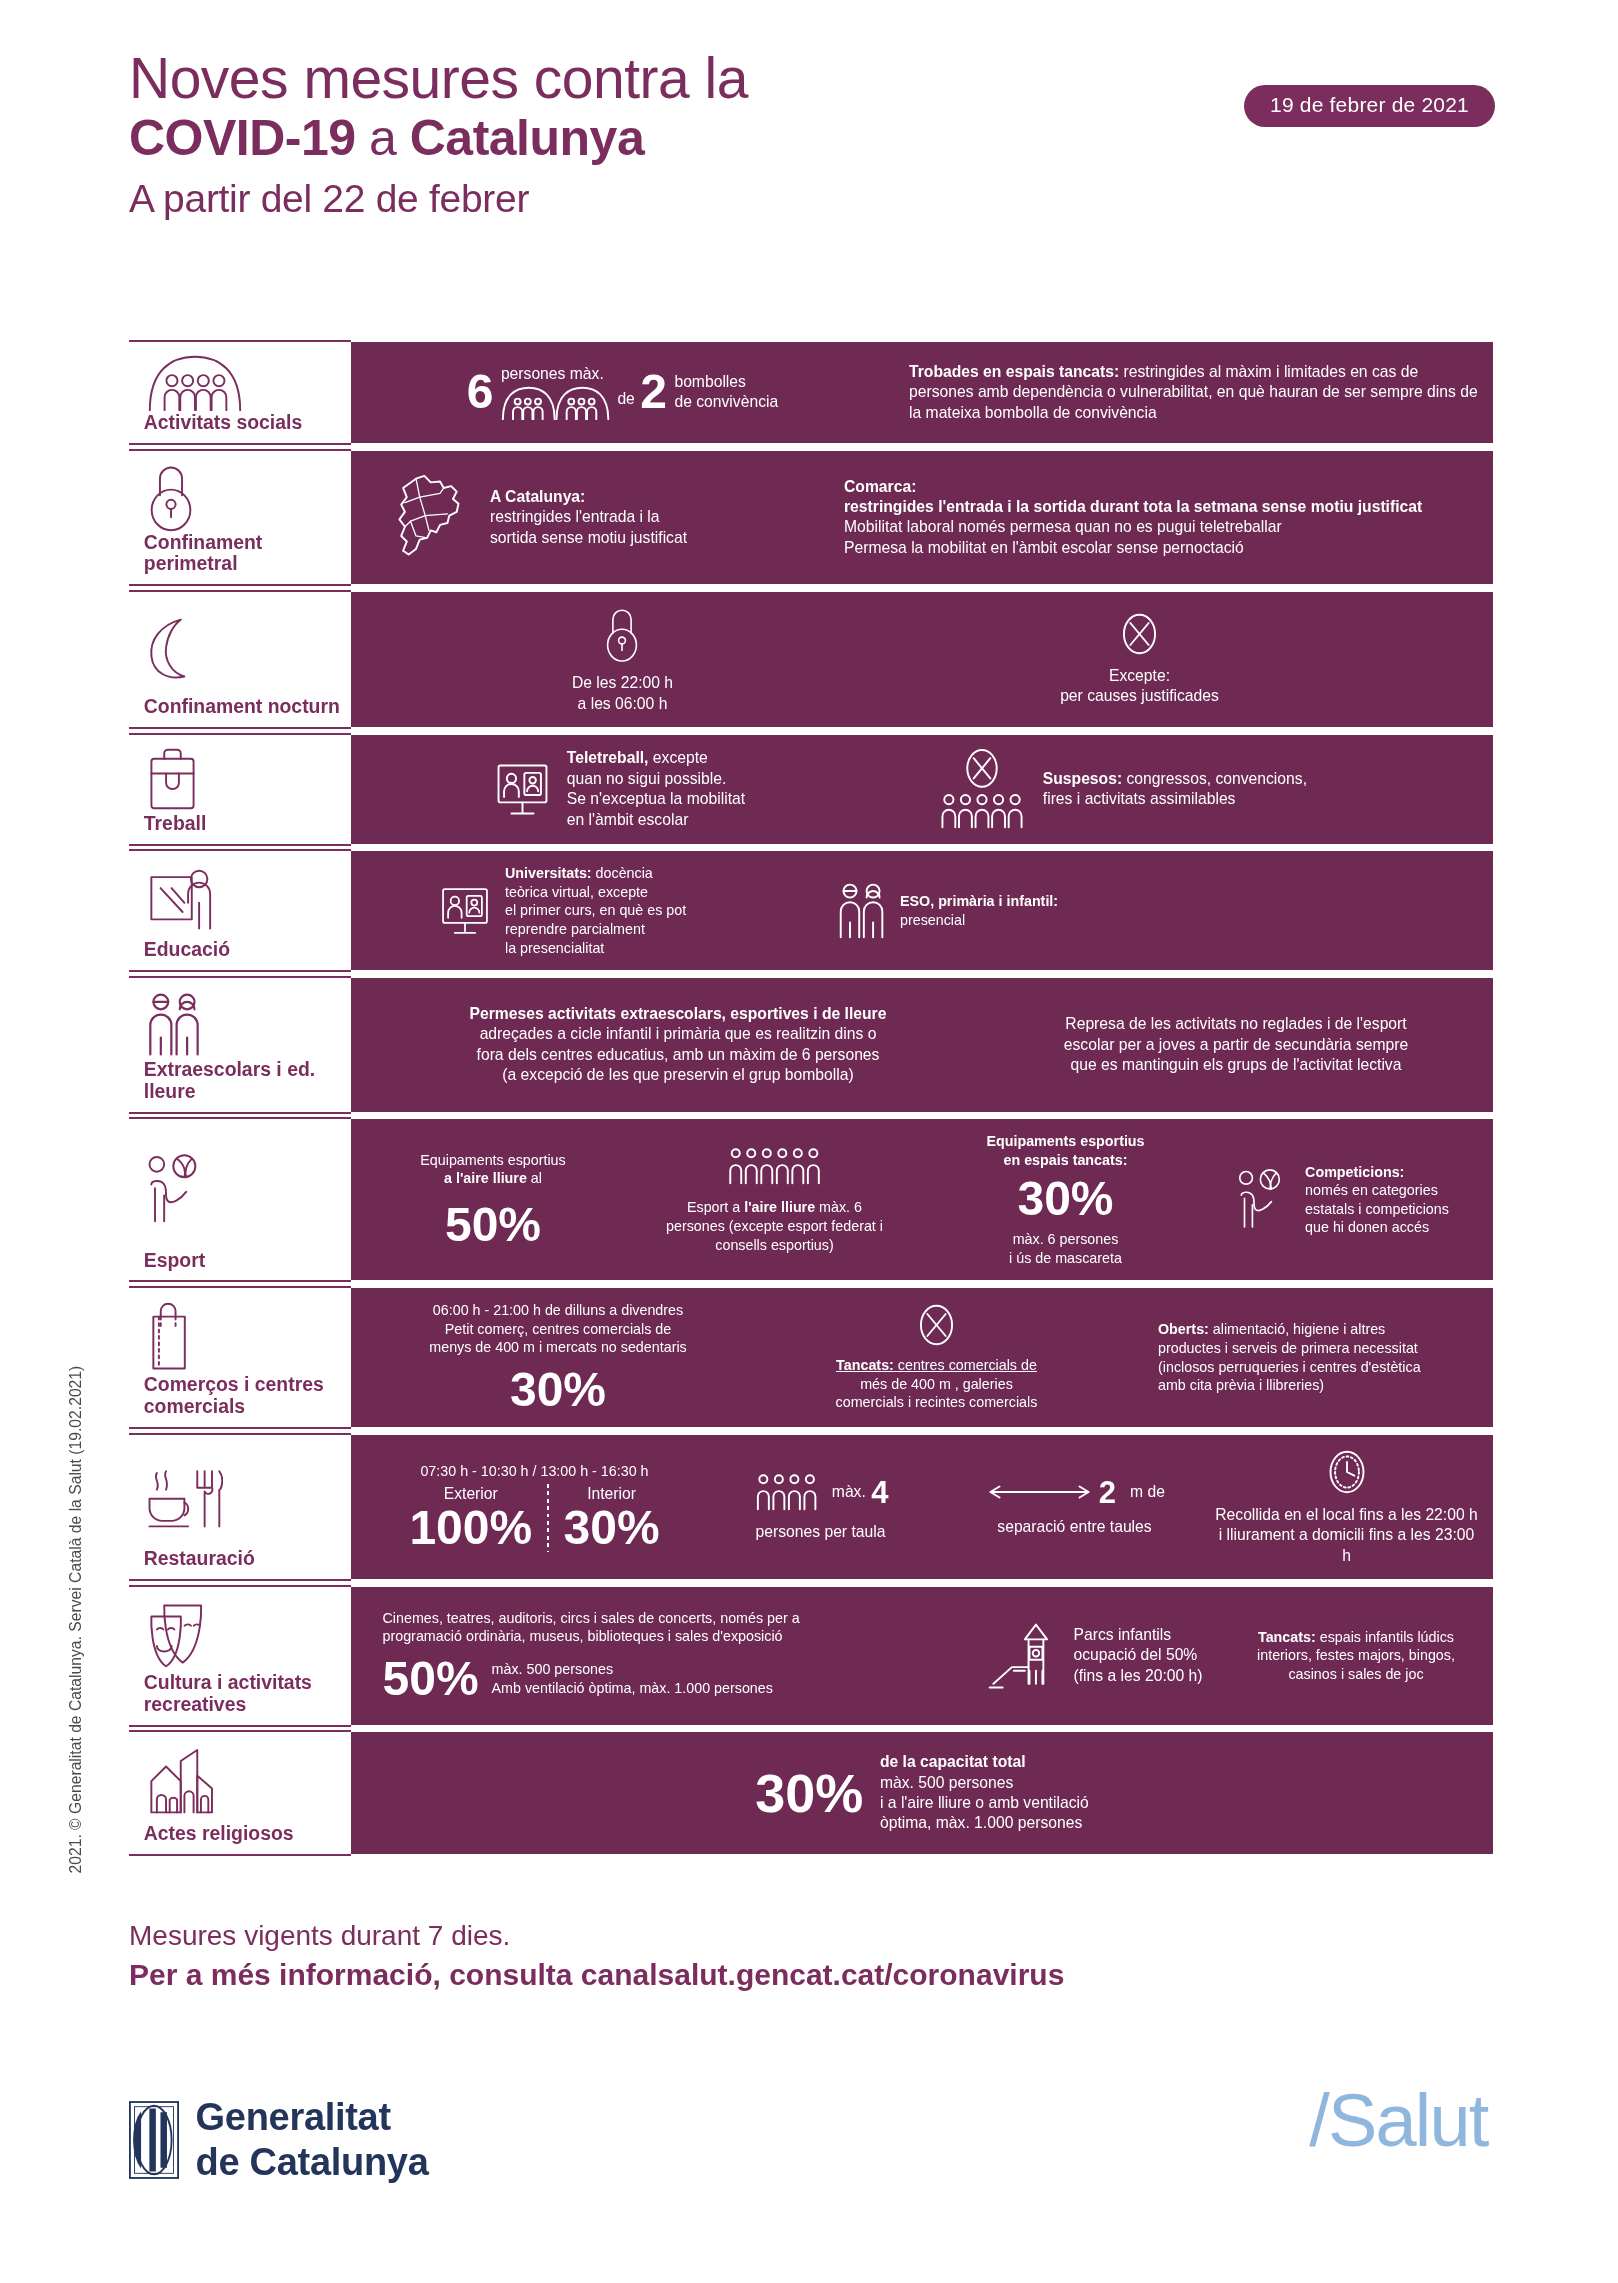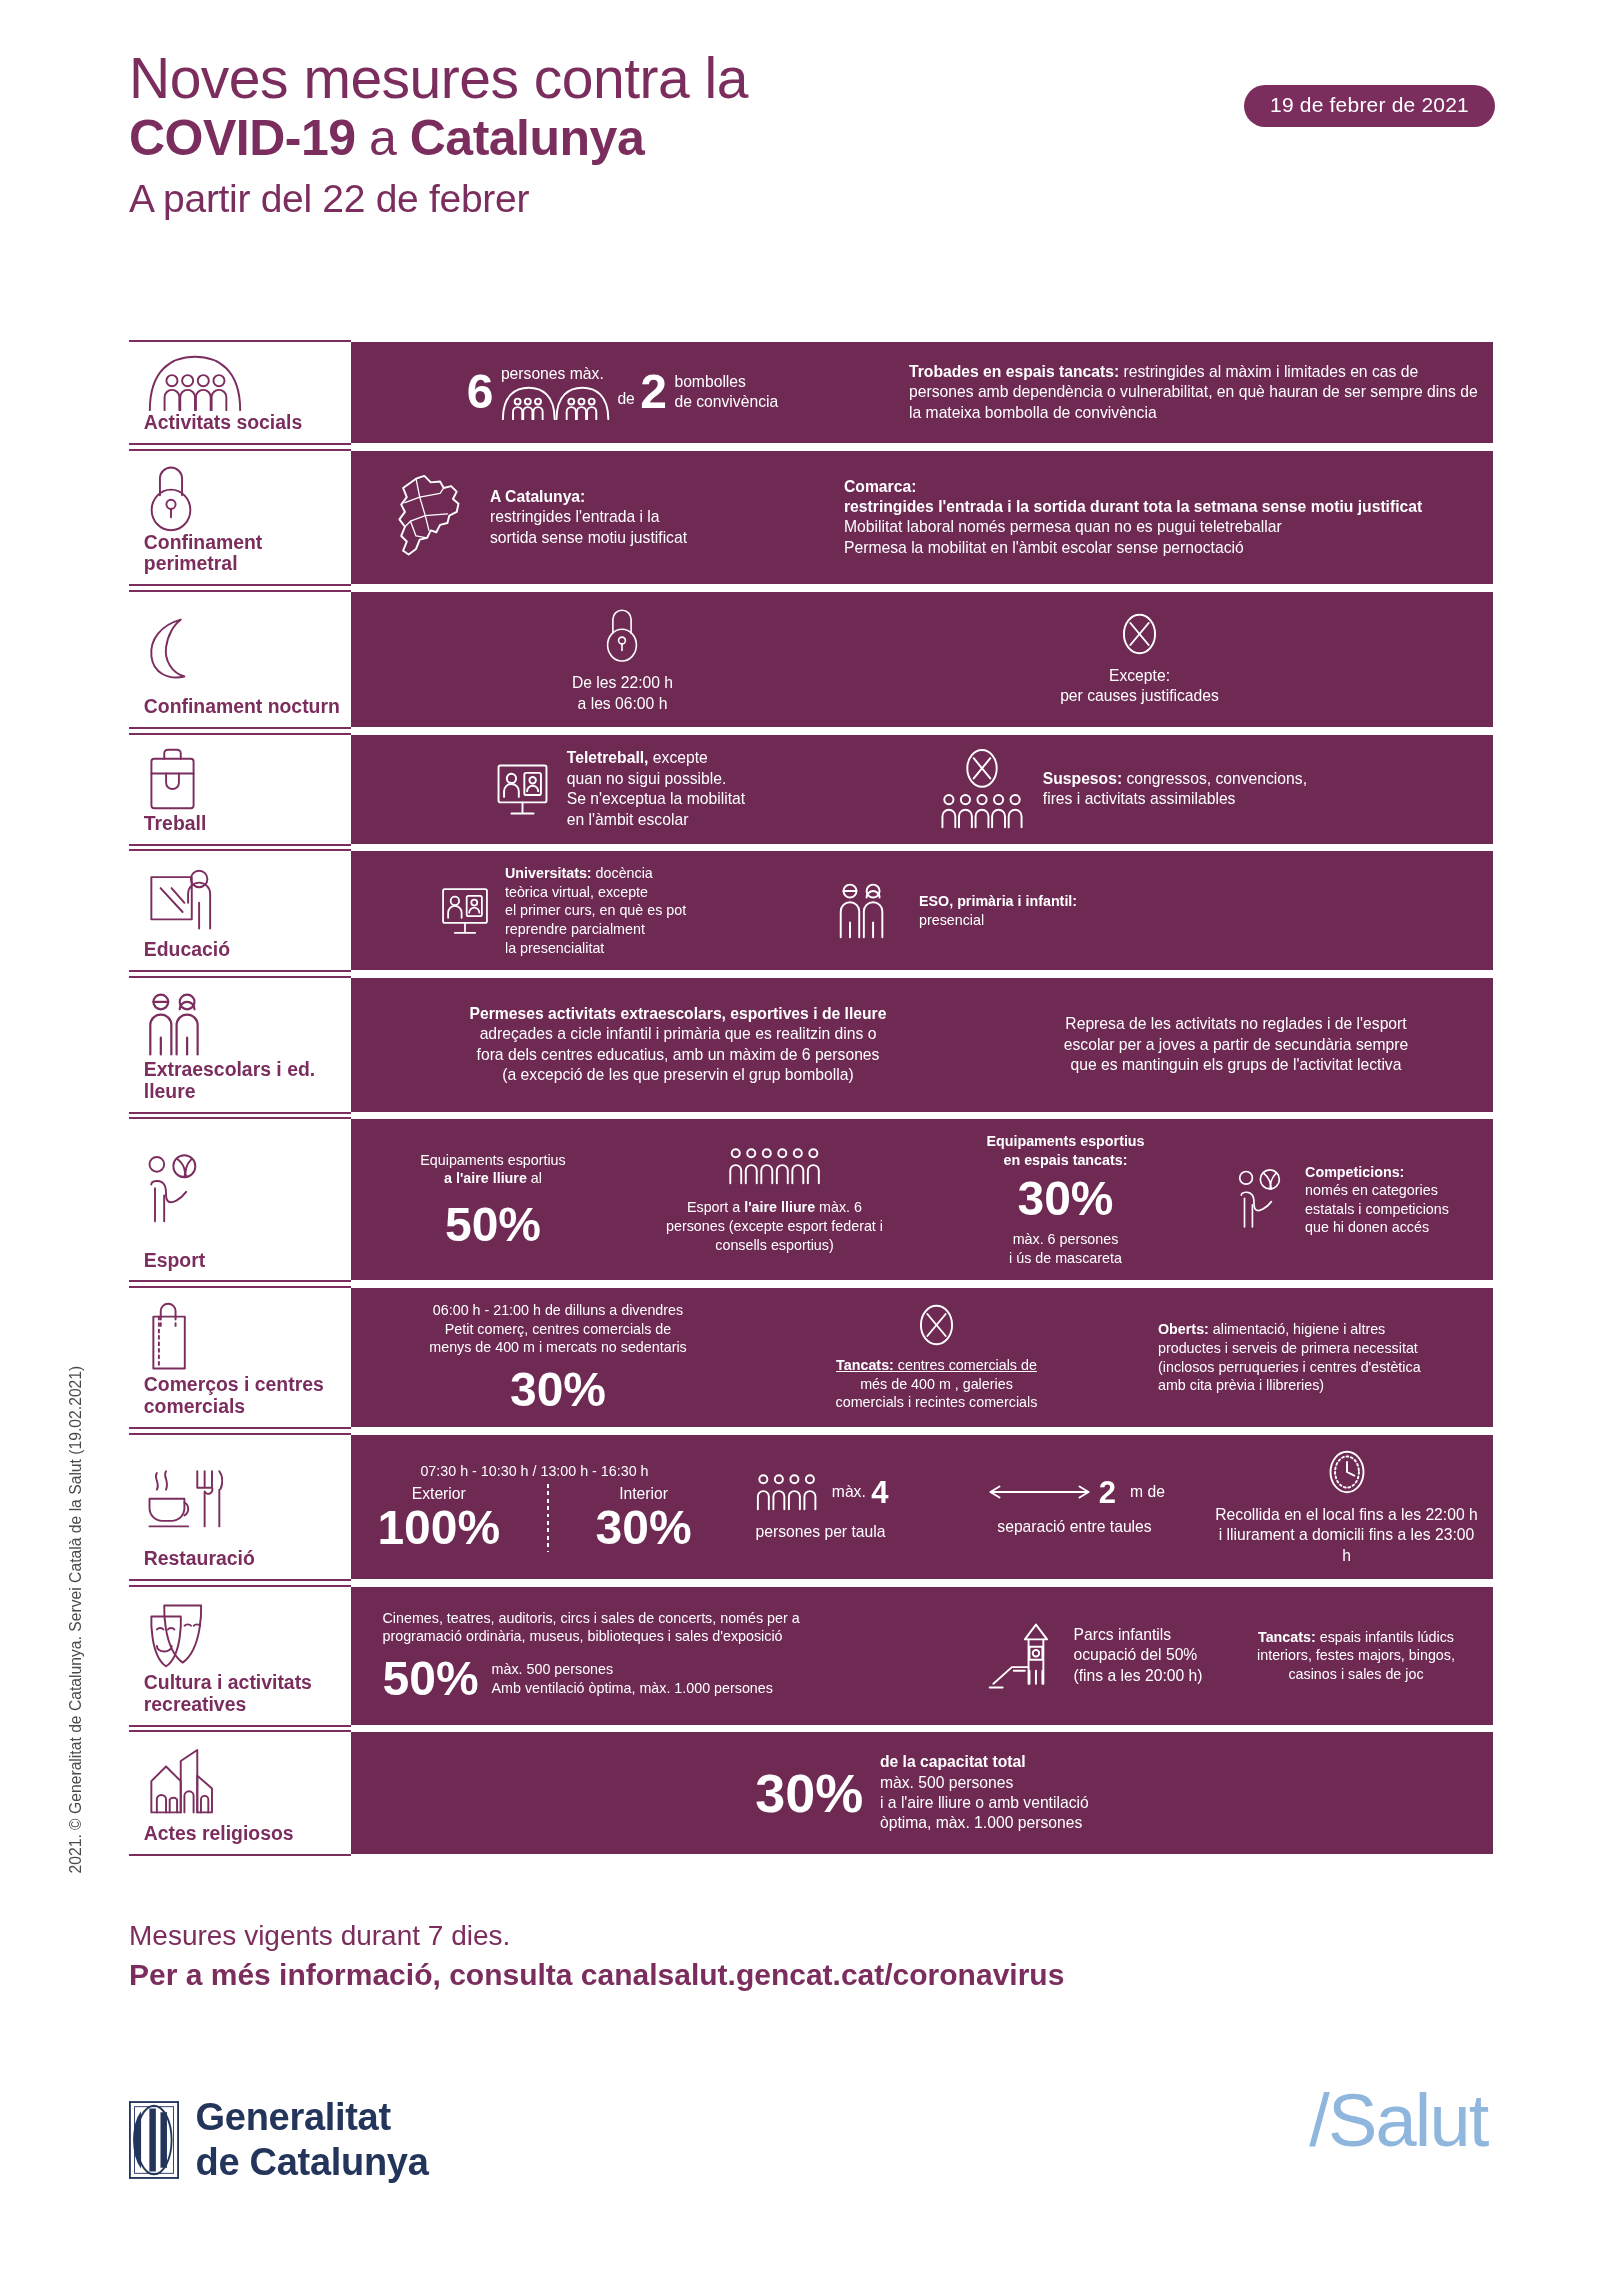--- a/index.html
+++ b/index.html
@@ -325,21 +325,21 @@
             </svg>
           </div>
           <div>
             <div class="txt sm"><span class="b">Universitats:</span><span> docència</span></div>
             <div class="txt sm">teòrica virtual, excepte</div>
             <div class="txt sm">el primer curs, en què es pot</div>
             <div class="txt sm">reprendre parcialment</div>
             <div class="txt sm">la presencialitat</div>
           </div>
         </div>
-        <div class="cell" style="flex:1; padding-left:28px;gap:19px;">
+        <div class="cell" style="flex:1; padding-left:28px;">
           <div style="margin-right:11px;">
             <svg width="54" height="61" viewBox="0 0 58 66">
               <circle class="sw" cx="16" cy="12" r="7"></circle>
                 <path class="sw" d="M9 12 H23"></path>
               <path class="sw" d="M6 62 V34 a10 10 0 0 1 20 0 V62"></path>
               <path class="sw" d="M16 46 V62"></path>
               <path class="sw" d="M34 19 a7 7 0 0 1 14 0"></path>
                 <circle class="sw" cx="41" cy="12" r="7"></circle>
               <path class="sw" d="M31 62 V34 a10 10 0 0 1 20 0 V62"></path>
               <path class="sw" d="M41 46 V62"></path>
@@ -519,21 +519,21 @@
             <path class="st" d="M58 10 V28 M66 10 V28 M74 10 V28 M58 28 h16 a2 2 0 0 1 -8 4 V70"></path>
             <path class="st" d="M82 10 C88 18 84 30 82 30 V70"></path>
           </svg>
         </div>
         <div class="lbl">Restauració</div>
       </div>
       <div class="row-body">
         <div class="cell ctr" style="width:341px; justify-content:center;">
           <div>
             <div class="txt sm">07:30 h - 10:30 h / 13:00 h - 16:30 h</div>
-            <div style="display:flex; align-items:flex-start; justify-content:center; margin-top:3.7px;gap:32px;">
+            <div style="display:flex; align-items:flex-start; justify-content:center; margin-top:3.7px;">
               <div style="padding-right:14.8px;">
                 <div class="txt">Exterior</div>
                 <div class="big">100%</div>
               </div>
               <div style="width:1.8px; align-self:stretch; background:repeating-linear-gradient(#fff 0 3.7px, transparent 3.7px 7.4px);"></div>
               <div style="padding-left:14.8px;">
                 <div class="txt">Interior</div>
                 <div class="big">30%</div>
               </div>
             </div>

